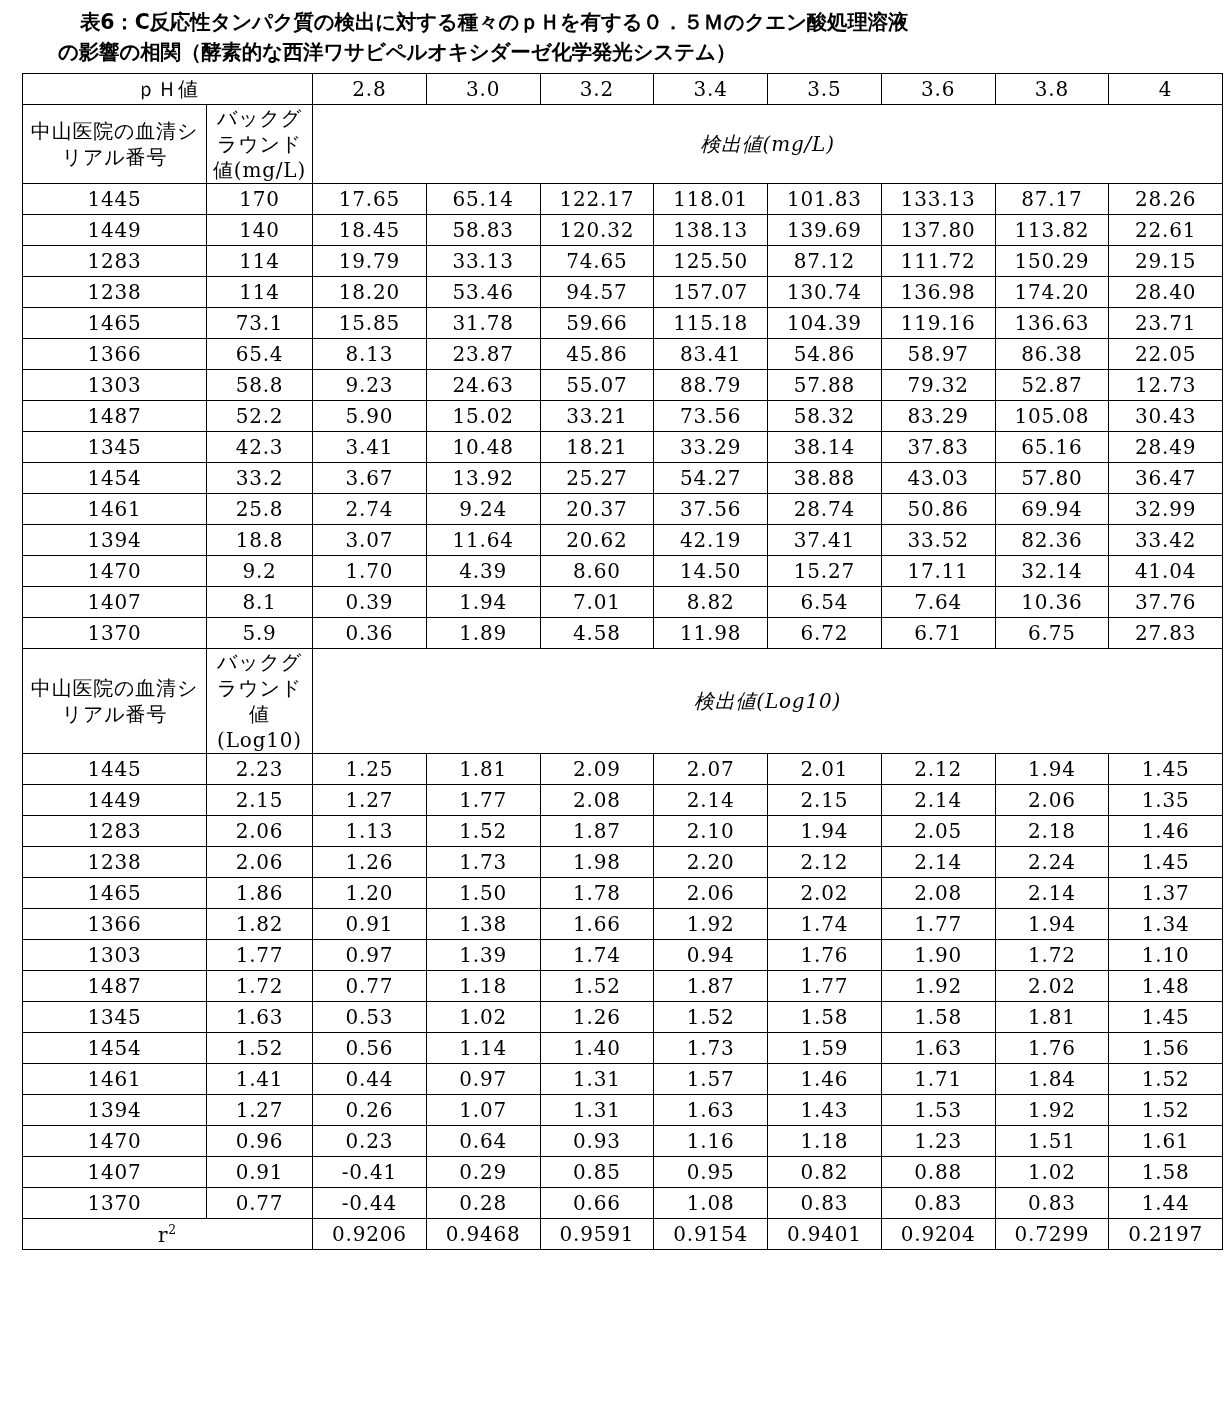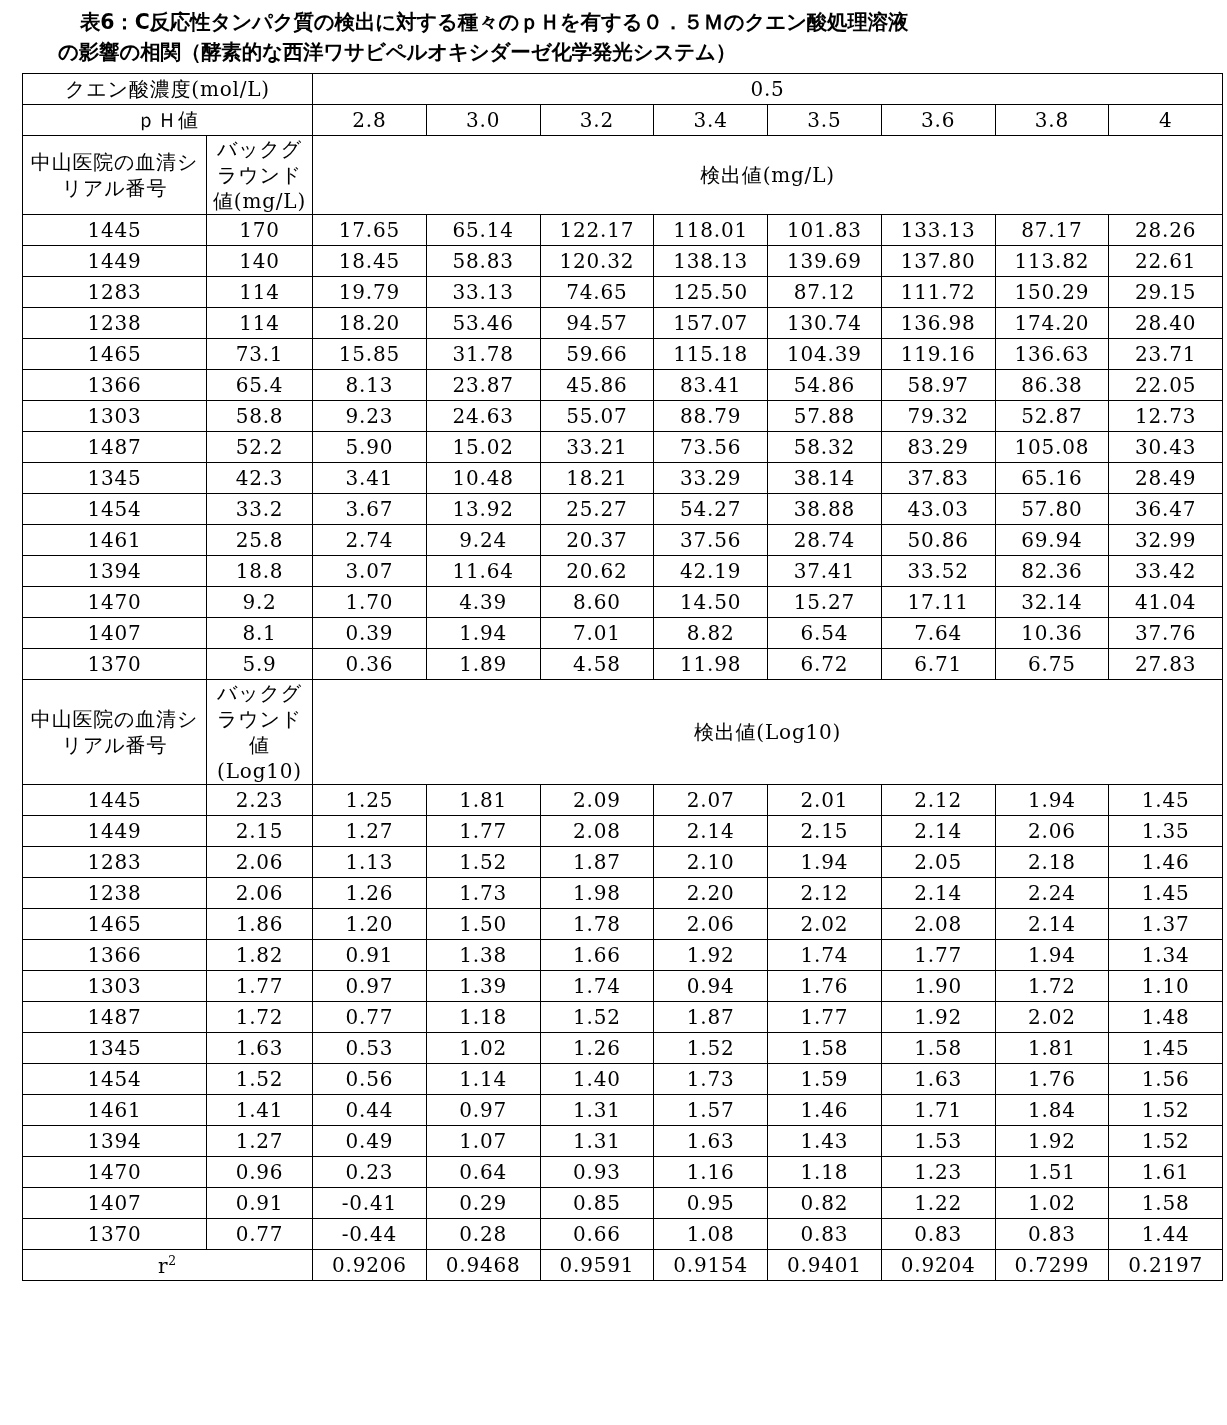--- a/index.html
+++ b/index.html
@@ -61,20 +61,21 @@
     line-height: 1.30;
     padding: 2px 3px;
   }
   td.bghead {
     font-size: 19px;
     line-height: 1.30;
     padding: 2px 2px;
   }
   td.sectionlabel {
     font-size: 20px;
+    font-style: italic;
   }
   td.conc-label { font-size: 19.5px; }
   td.ph-label { font-size: 20.5px; letter-spacing: 1.5px; }
   td.conc-value { font-size: 20.5px; }
   td.num { font-size: 20.5px; letter-spacing: 1.2px; }
   td.rsq-label { font-size: 20.5px; margin-top: 13px; }
   td.rsq-val { font-size: 20.5px; letter-spacing: 0.6px; }
   .sup { font-size: 0.62em; vertical-align: super; }
   .tall { height: 104px; }
   .tall2 { height: 136px; margin-top: 16px; }
@@ -100,24 +101,20 @@
         <col class="c-data">
         <col class="c-data">
         <col class="c-data">
       <col class="c-data">
         <col class="c-data">
         <col class="c-data">
         <col class="c-data">
     </colgroup>
     <tbody id="table-body">
         <tr>
-          <td class="jp conc-label" colspan="2">クエン酸濃度(mol/L)</td>
-          <td class="conc-value" colspan="8">0.5</td>
-        </tr>
-        <tr>
           <td class="jp ph-label" colspan="2">ｐＨ値</td>
           <td class="num">2.8</td>
           <td class="num">3.0</td>
           <td class="num">3.2</td>
           <td class="num">3.4</td>
           <td class="num">3.5</td>
           <td class="num">3.6</td>
           <td class="num">3.8</td>
           <td class="num">4</td>
         </tr>
@@ -444,21 +441,21 @@
           <td class="num">1.31</td>
           <td class="num">1.57</td>
           <td class="num">1.46</td>
           <td class="num">1.71</td>
           <td class="num">1.84</td>
           <td class="num">1.52</td>
         </tr>
         <tr>
           <td class="num">1394</td>
           <td class="num">1.27</td>
-          <td class="num">0.49</td>
+          <td class="num">0.26</td>
           <td class="num">1.07</td>
           <td class="num">1.31</td>
           <td class="num">1.63</td>
           <td class="num">1.43</td>
           <td class="num">1.53</td>
           <td class="num">1.92</td>
           <td class="num">1.52</td>
         </tr>
         <tr>
           <td class="num">1470</td>
@@ -473,21 +470,21 @@
           <td class="num">1.61</td>
         </tr>
         <tr>
           <td class="num">1407</td>
           <td class="num">0.91</td>
           <td class="num">-0.41</td>
           <td class="num">0.29</td>
           <td class="num">0.85</td>
           <td class="num">0.95</td>
           <td class="num">0.82</td>
-          <td class="num">1.22</td>
+          <td class="num">0.88</td>
           <td class="num">1.02</td>
           <td class="num">1.58</td>
         </tr>
         <tr>
           <td class="num">1370</td>
           <td class="num">0.77</td>
           <td class="num">-0.44</td>
           <td class="num">0.28</td>
           <td class="num">0.66</td>
           <td class="num">1.08</td>

